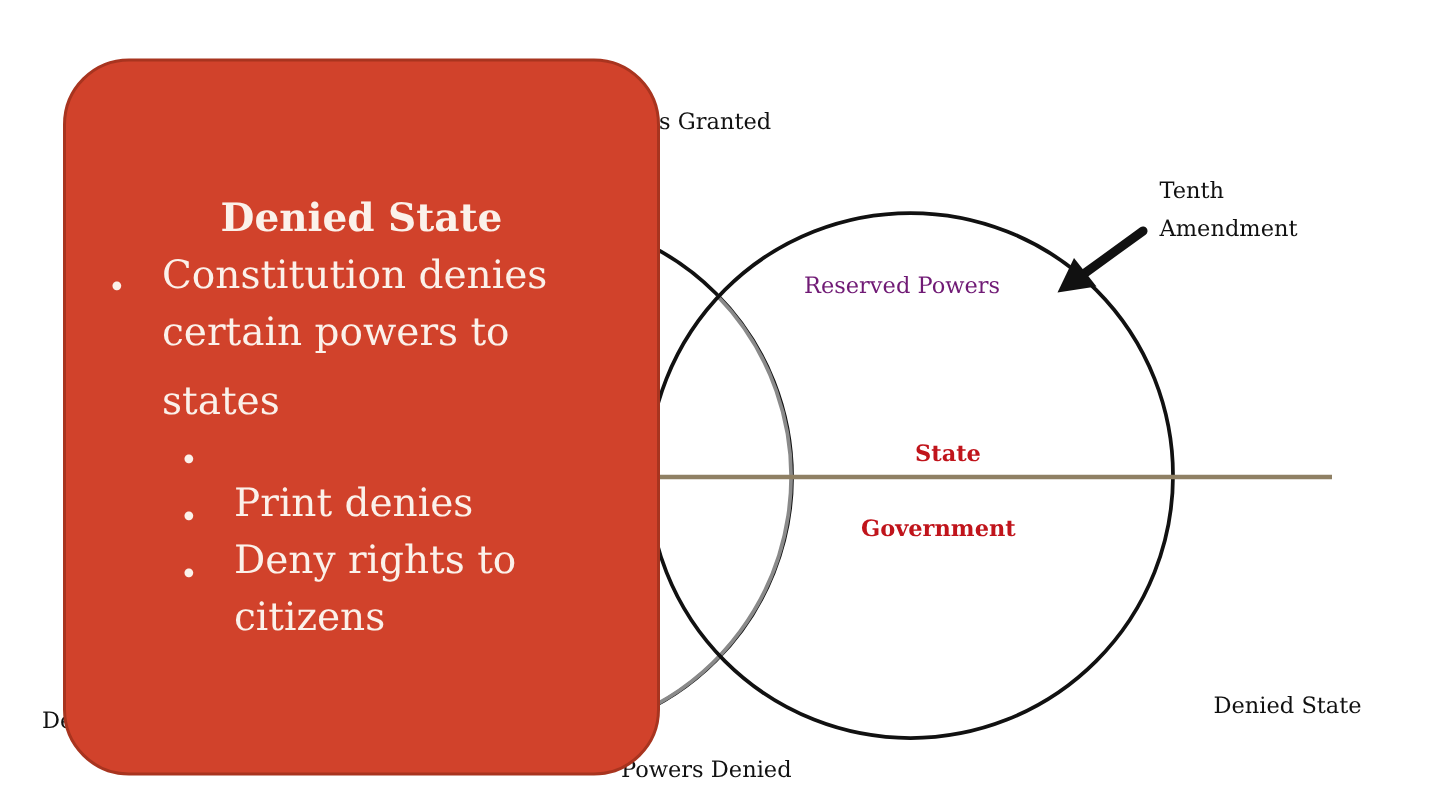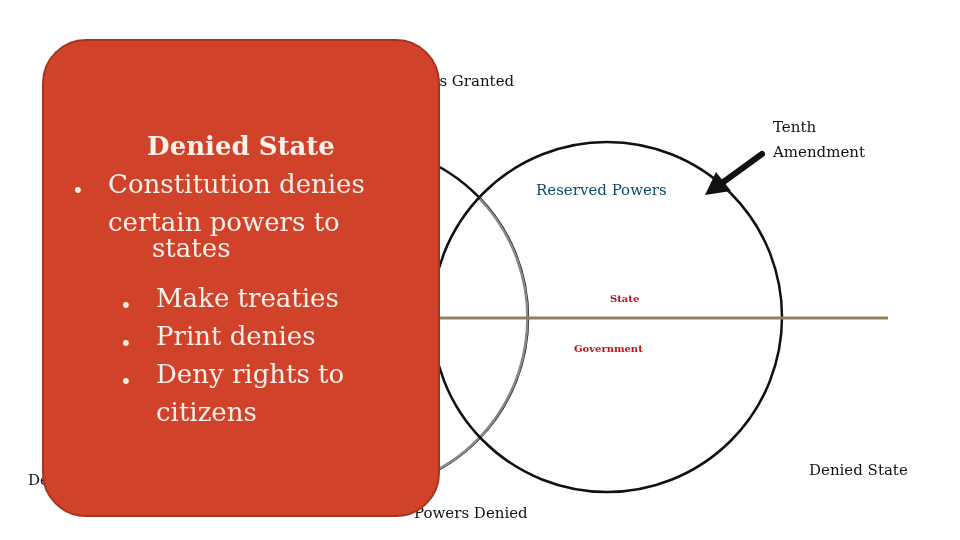--- a/index.html
+++ b/index.html
@@ -1,22 +1,22 @@
 <!DOCTYPE html>
 <html><head>
 <meta charset="utf-8">
 <style>
   html, body { margin:0; padding:0; }
   body { width:960px; height:540px; background:#ffffff; position:relative; overflow:hidden;
          font-family:"DejaVu Serif", serif; }
   svg.diagram { position:absolute; left:0; top:0; }
   .lbl { position:absolute; font-family:"DejaVu Serif", serif; white-space:nowrap; }
   .black { color:#111; font-size:15px; }
-  .green { color:#0c4a6e; font-size:15px; }
-  .red { color:#c0141b; font-size:10px; font-weight:bold; text-align:center; }
+  .green { color:#701a75; font-size:15px; }
+  .red { color:#c0141b; font-size:15px; font-weight:bold; text-align:center; }
   .callout { position:absolute; left:42px; top:39px; width:398px; height:478px;
              background:#d1422b; border:2px solid #a8341f; border-radius:44px; box-sizing:border-box;
              color:#fbf1ea; }
   .callout .title { position:absolute; left:0; width:100%; top:90px; text-align:center;
                     font-size:26px; font-weight:bold; }
   .callout .line { position:absolute; font-size:26px; }
   .bullet { position:absolute; font-size:20px; }
 </style>
 </head>
 <body>
@@ -44,22 +44,21 @@
 <div class="lbl black" style="left:809px;top:461px;">Denied State</div>
 <div class="lbl black" style="left:28px;top:471px;">De</div>
 <div class="lbl black" style="left:414px;top:504px;">Powers Denied</div>
 
 <div class="callout">
   <div class="title">Denied State</div>
 
   <div class="bullet" style="left:28px;top:138px;">•</div>
   <div class="line" style="left:64px;top:166px;">certain powers to</div>
   <div class="line" style="left:64px;top:128px;">Constitution denies</div>
-  <div class="line" style="left:64px;top:192px;margin-left:44px;">states</div>
+  <div class="line" style="left:64px;top:212px;">states</div>
 
   <div class="bullet" style="left:76px;top:253px;">•</div>
-  <div class="line" style="left:112px;top:242px;">Make treaties</div>
   <div class="bullet" style="left:76px;top:291px;">•</div>
   <div class="line" style="left:112px;top:280px;">Print denies</div>
   <div class="bullet" style="left:76px;top:329px;">•</div>
   <div class="line" style="left:112px;top:318px;">Deny rights to</div>
   <div class="line" style="left:112px;top:356px;">citizens</div>
 </div>
 
 </body></html>

